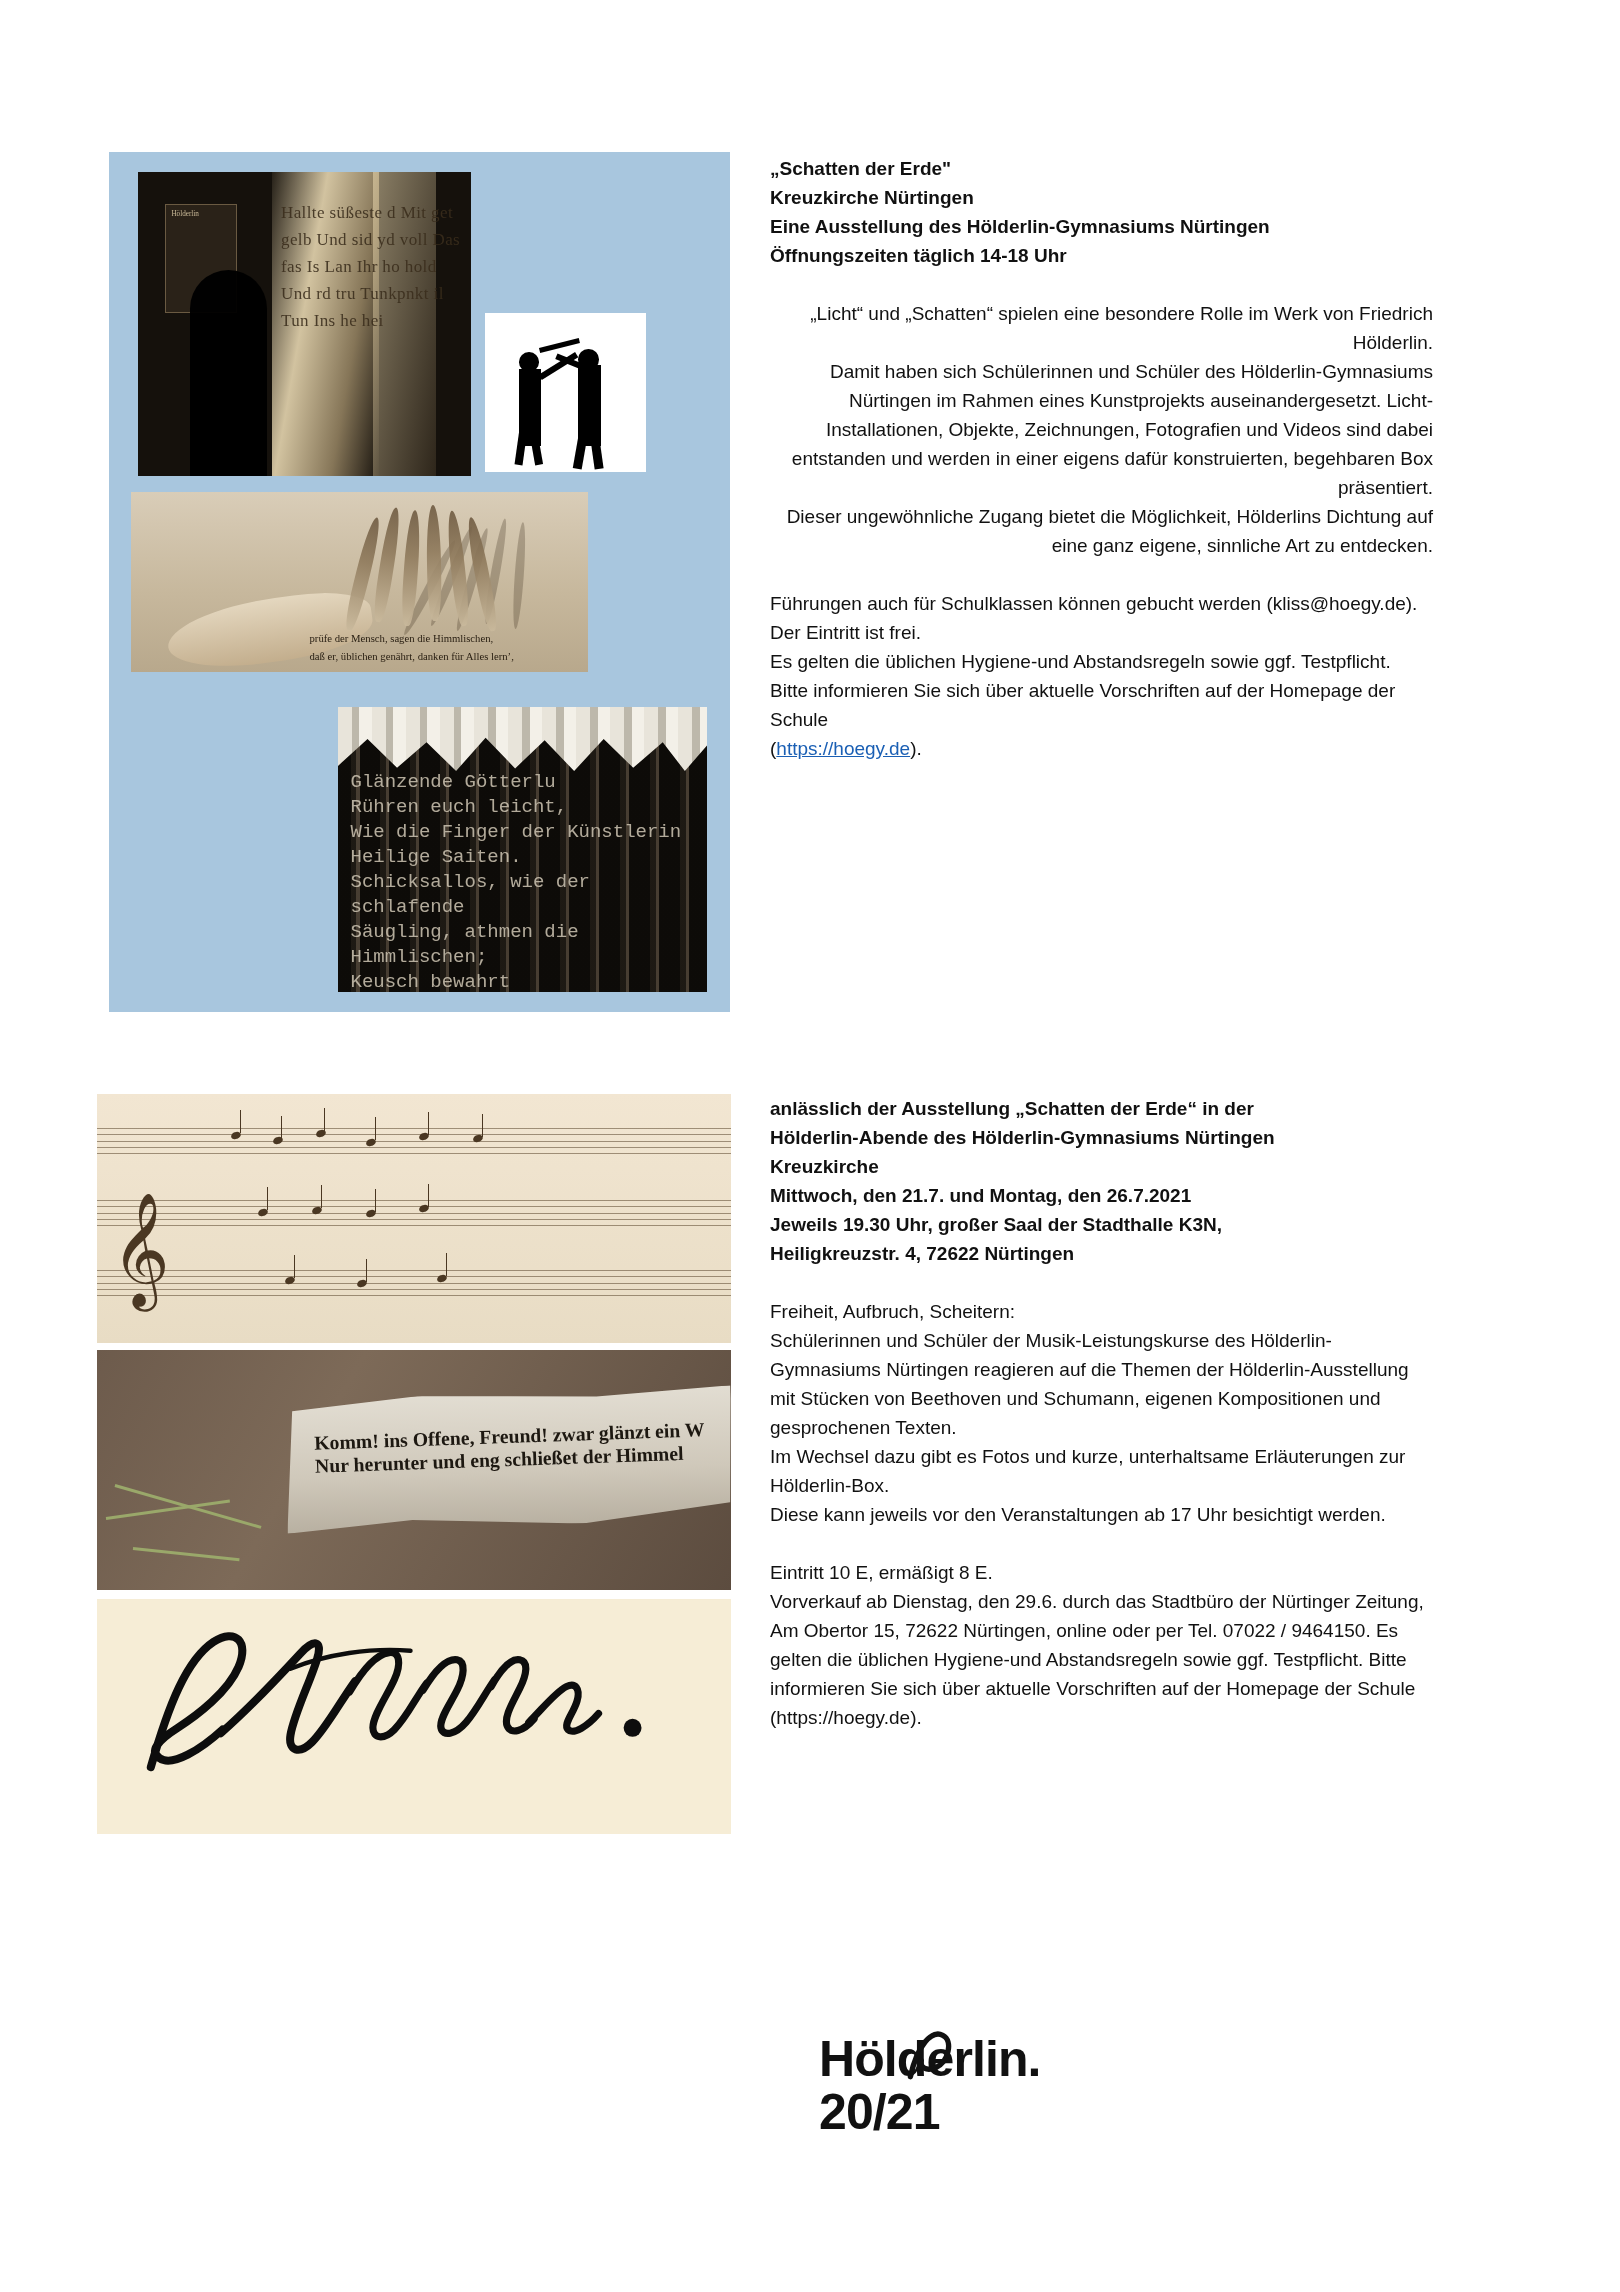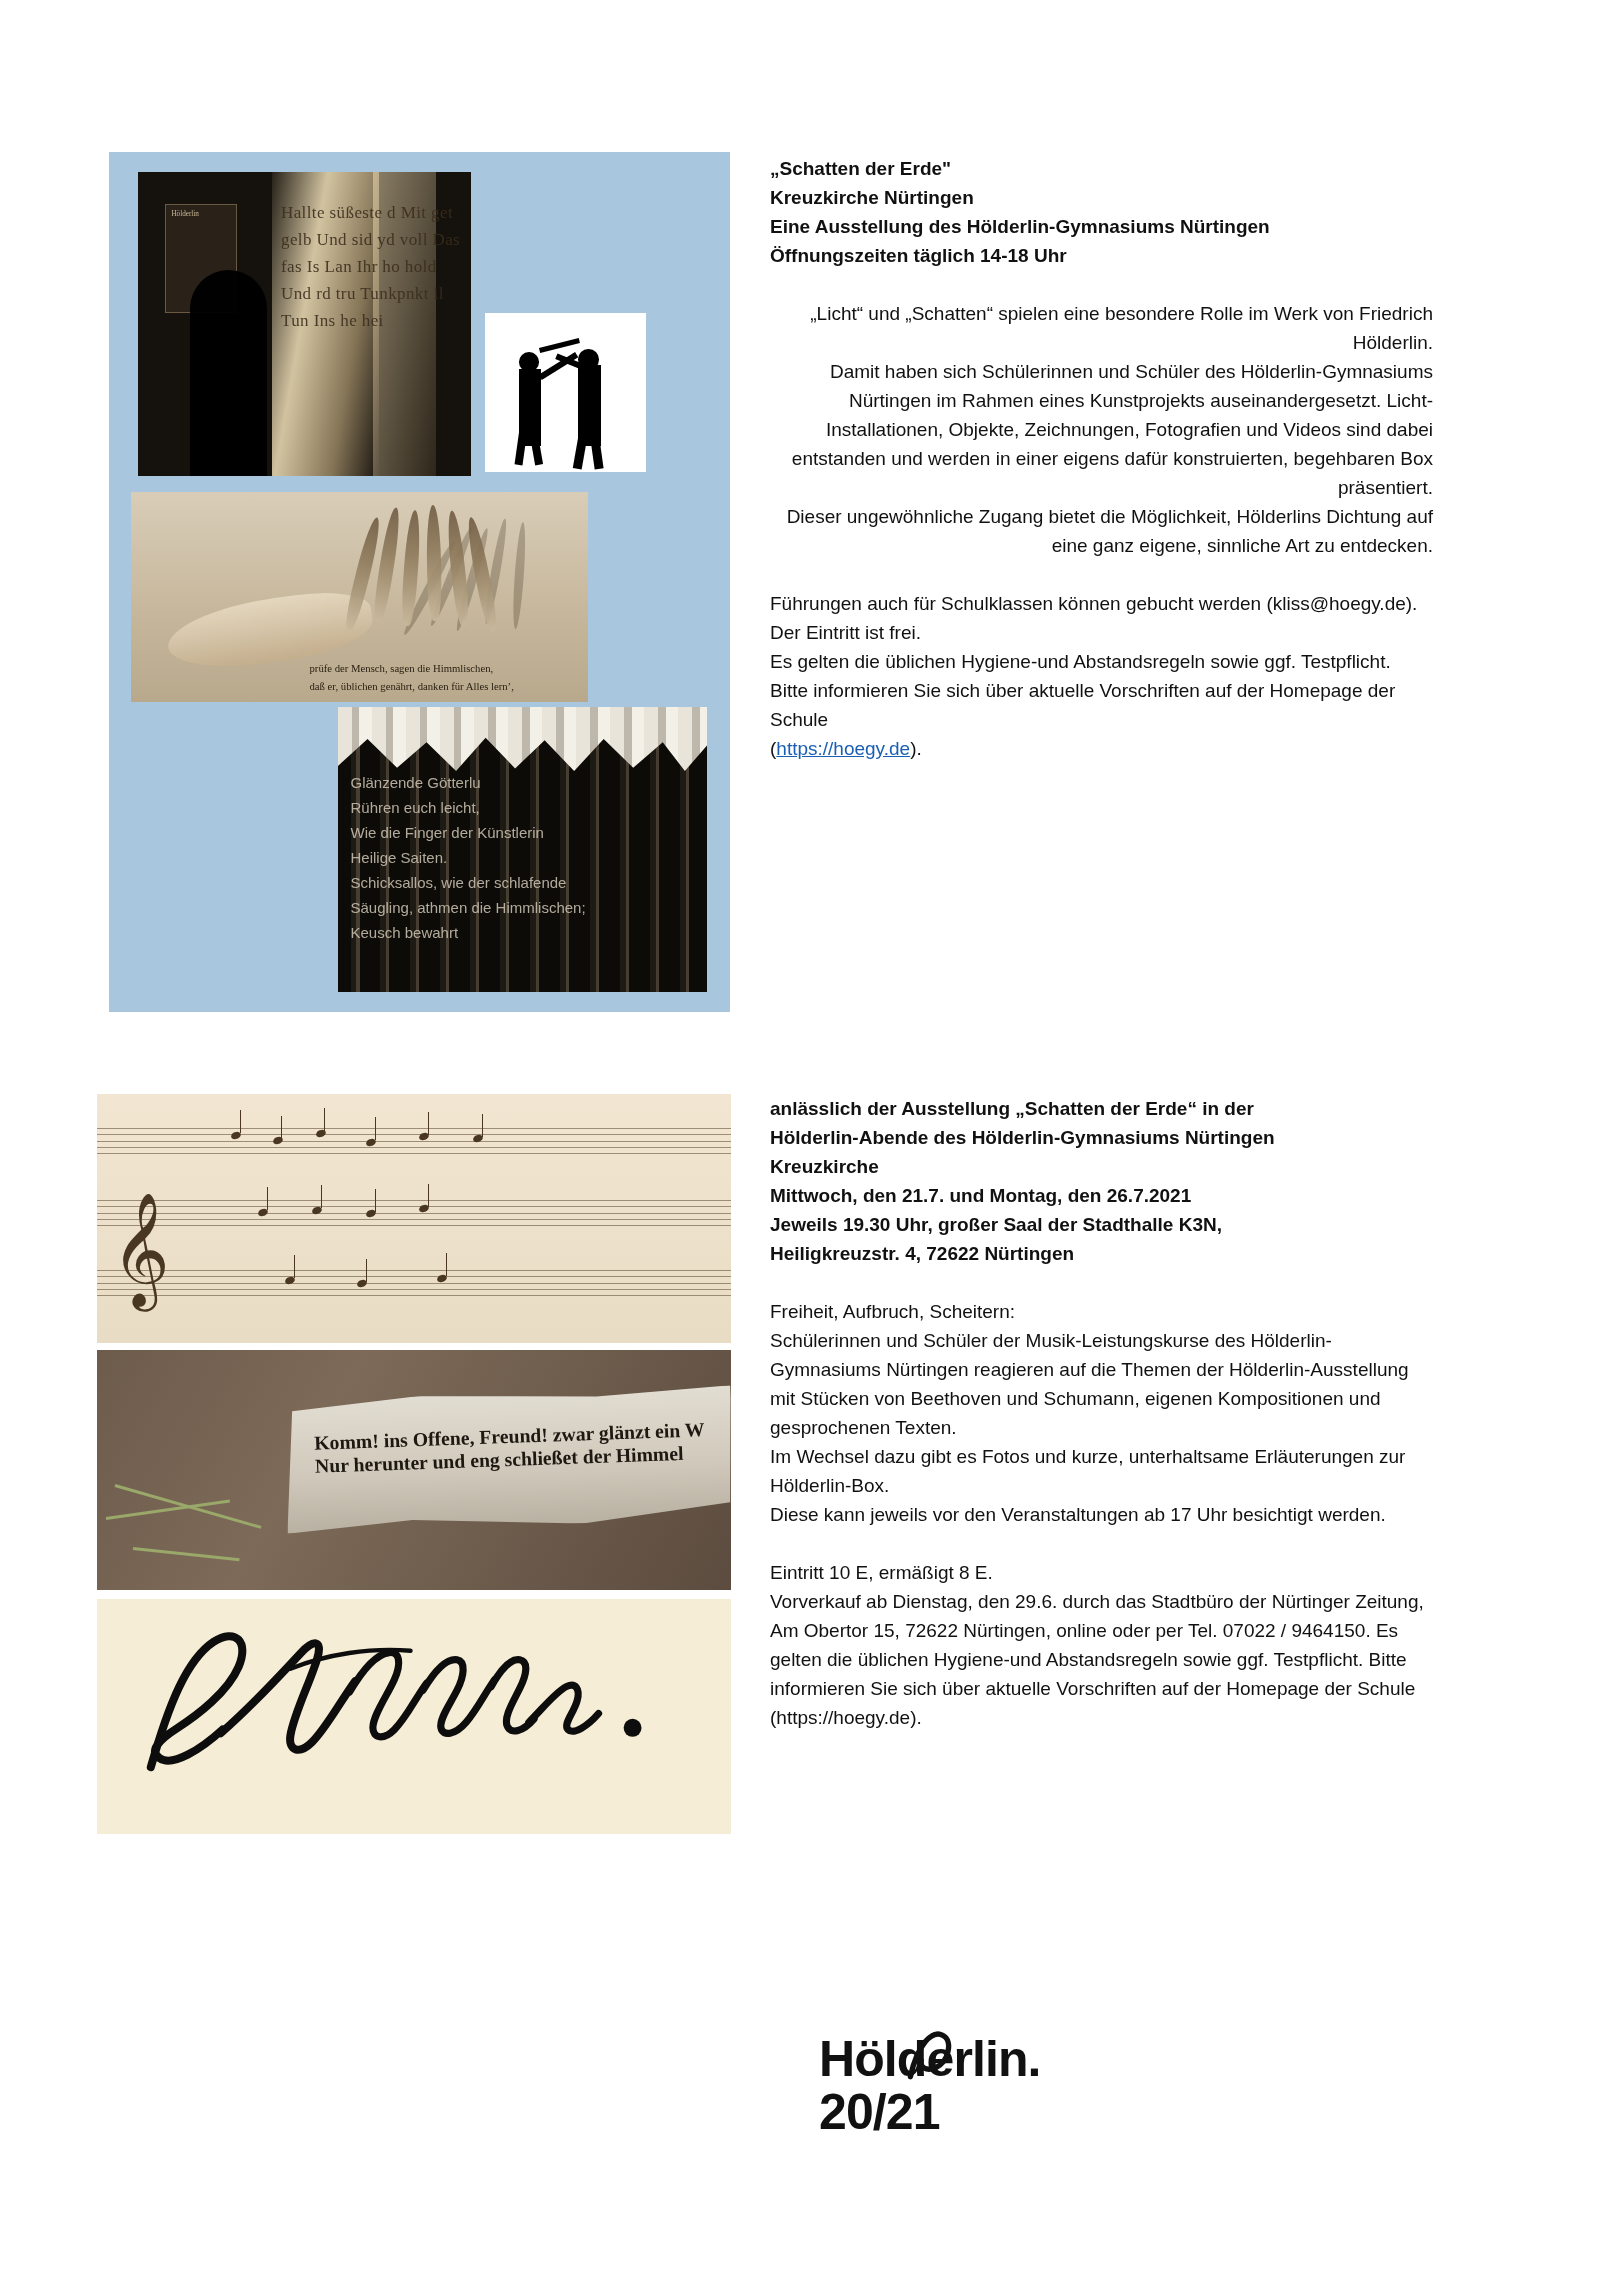--- a/index.html
+++ b/index.html
@@ -112,21 +112,21 @@
   .fig.head2 { left: 93px; top: 36px; width: 20.6px; height: 20.6px; border-radius: 50%; }
   .fig.leg2a { left: 91px; top: 118px; width: 9px; height: 38px; transform: rotate(10deg); }
   .fig.leg2b { left: 107px; top: 118px; width: 9px; height: 38px; transform: rotate(-8deg); }
   .fig.arm2 { left: 70px; top: 47px; width: 36px; height: 6.3px; transform: rotate(22deg); }
   .fig.bar { left: 54px; top: 30px; width: 41px; height: 5.4px; transform: rotate(-14deg); }
 
   
   .ph-feathers {
     position: absolute;
     left: 21.5px; top: 340px;
-    width: 457px; height: 210px;
+    width: 457px; height: 180px;
     background: linear-gradient(180deg, #d9cdb8 0%, #c7b89d 55%, #b8a88c 100%);
     overflow: hidden;
   }
   .feather {
     position: absolute;
     width: 14.3px; height: 116px;
     background: linear-gradient(180deg, #6f5b42 0%, #8f7a5c 40%, #c9b99c 100%);
     border-radius: 50% 50% 40% 40%;
     transform-origin: bottom center;
     opacity: .9;
@@ -180,22 +180,22 @@
     background: repeating-linear-gradient(90deg,
       #e8e4da 0px, #e8e4da 14.3px,
       #bdb8ab 14.3px, #bdb8ab 21.5px,
       #f3f0e8 21.5px, #f3f0e8 34px);
     clip-path: polygon(0 0, 100% 0, 100% 60%, 94% 100%, 88% 55%, 80% 95%, 72% 50%, 64% 100%, 56% 52%, 48% 96%, 40% 48%, 32% 100%, 24% 55%, 16% 95%, 8% 50%, 0 92%);
   }
   .ph-stripes .poem {
     position: absolute;
     left: 12.5px; top: 63px;
     width: 340px;
-    font-family: Liberation Sans, sans-serif;
-    font-size: 15px;
+    font-family: Liberation Mono, monospace;
+    font-size: 19px;
     line-height: 25px;
     color: #cfc6b4;
     opacity: .85;
   }
 
   
   .text-col1 {
     position: absolute;
     left: 770px;
     top: 154px;

